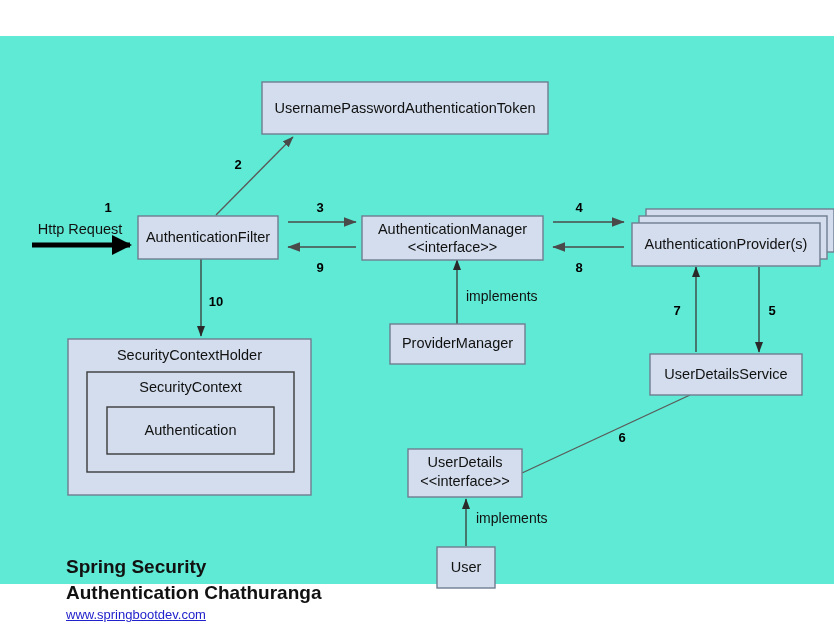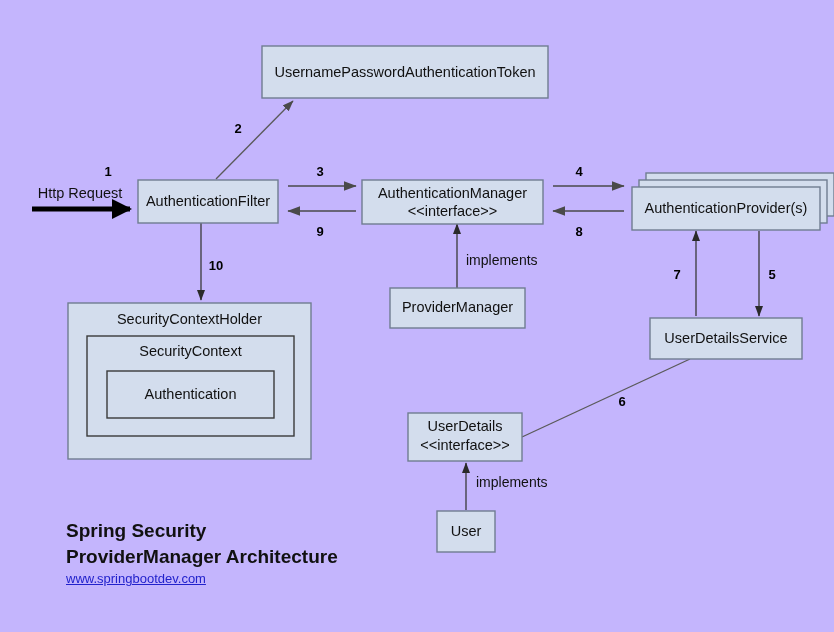--- a/index.html
+++ b/index.html
@@ -1,18 +1,18 @@
 <!DOCTYPE html>
 <html><head>
 <meta charset="utf-8">
 <style>
   html,body{margin:0;padding:0;background:#ffffff;}
   body{width:834px;height:632px;overflow:hidden;
        font-family:"Liberation Sans","DejaVu Sans",sans-serif;}
-  #stage{position:relative;width:834px;height:632px;background:#c4b5fd;}
+  #stage{position:relative;width:834px;height:548px;background:#5eead4;margin-top:36px;}
   svg#diagram{position:absolute;left:0;top:0;width:834px;height:632px;}
 
   .nodebox{fill:#d3dded;stroke:#6f7d90;stroke-width:1.4;}
   .nodebox-inner{fill:#d3dded;stroke:#3a3a3a;stroke-width:1.4;}
   .nodelabel{font-family:"Liberation Sans","DejaVu Sans",sans-serif;
              font-size:14.5px;fill:#111;text-anchor:middle;dominant-baseline:middle;}
   .steplabel{font-family:"Liberation Sans","DejaVu Sans",sans-serif;
              font-size:13px;font-weight:bold;fill:#000;text-anchor:middle;}
   .edgelabel{font-family:"Liberation Sans","DejaVu Sans",sans-serif;
              font-size:14px;fill:#111;}
@@ -152,18 +152,18 @@
     <text class="steplabel" x="622" y="406">6</text>
 
     <text class="edgelabel" x="466" y="265">implements</text>
 
     <text class="edgelabel" x="476" y="487">implements</text>
   </svg>
 
   <div id="caption">
     <div class="cap-title">
       <div>Spring Security</div>
-      <div>ProviderManager Architecture</div>
+      <div>Authentication Chathuranga</div>
     </div>
     <a class="cap-link" href="#">www.springbootdev.com</a>
   </div>
 
 </div>
 
 </body></html>

